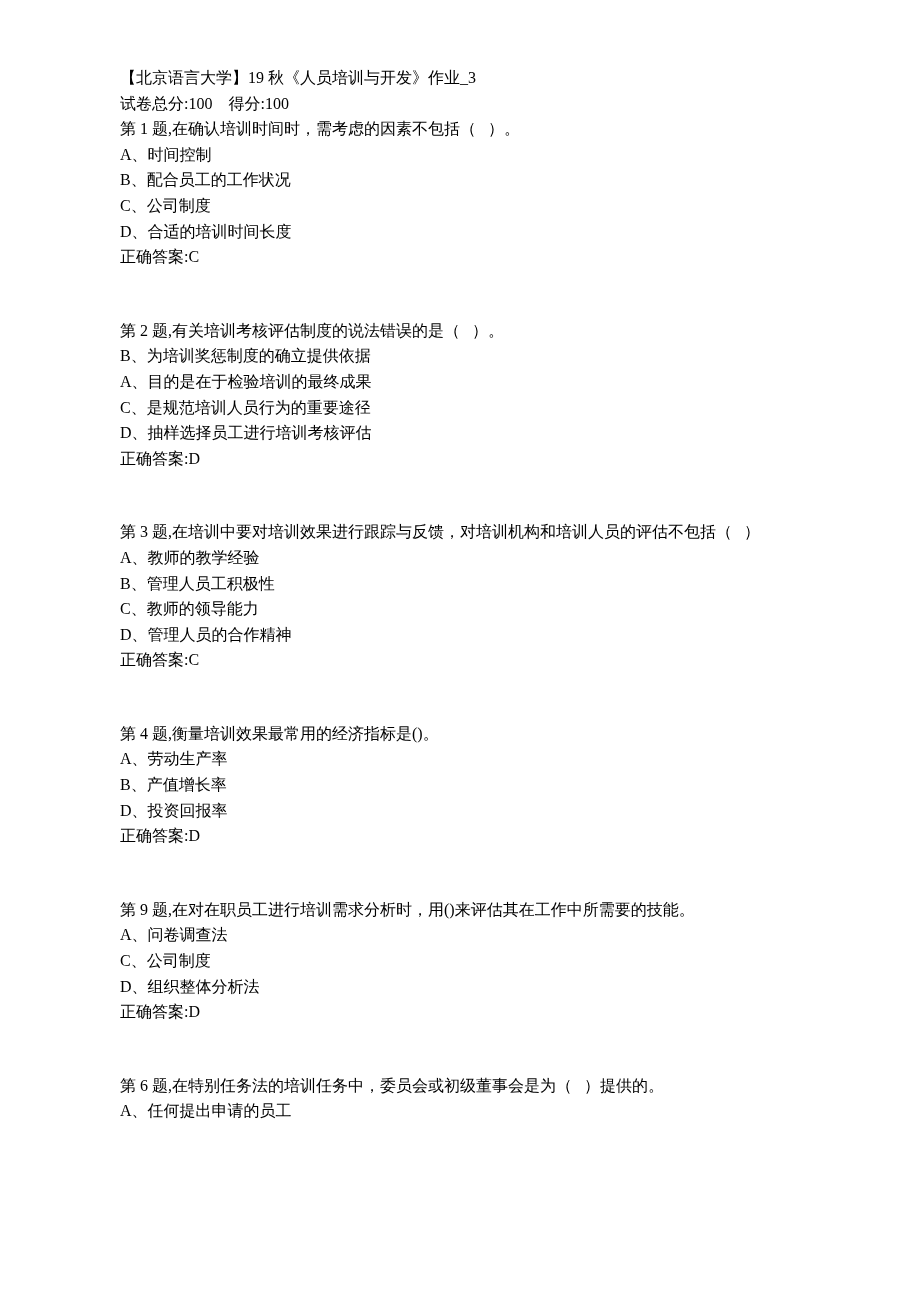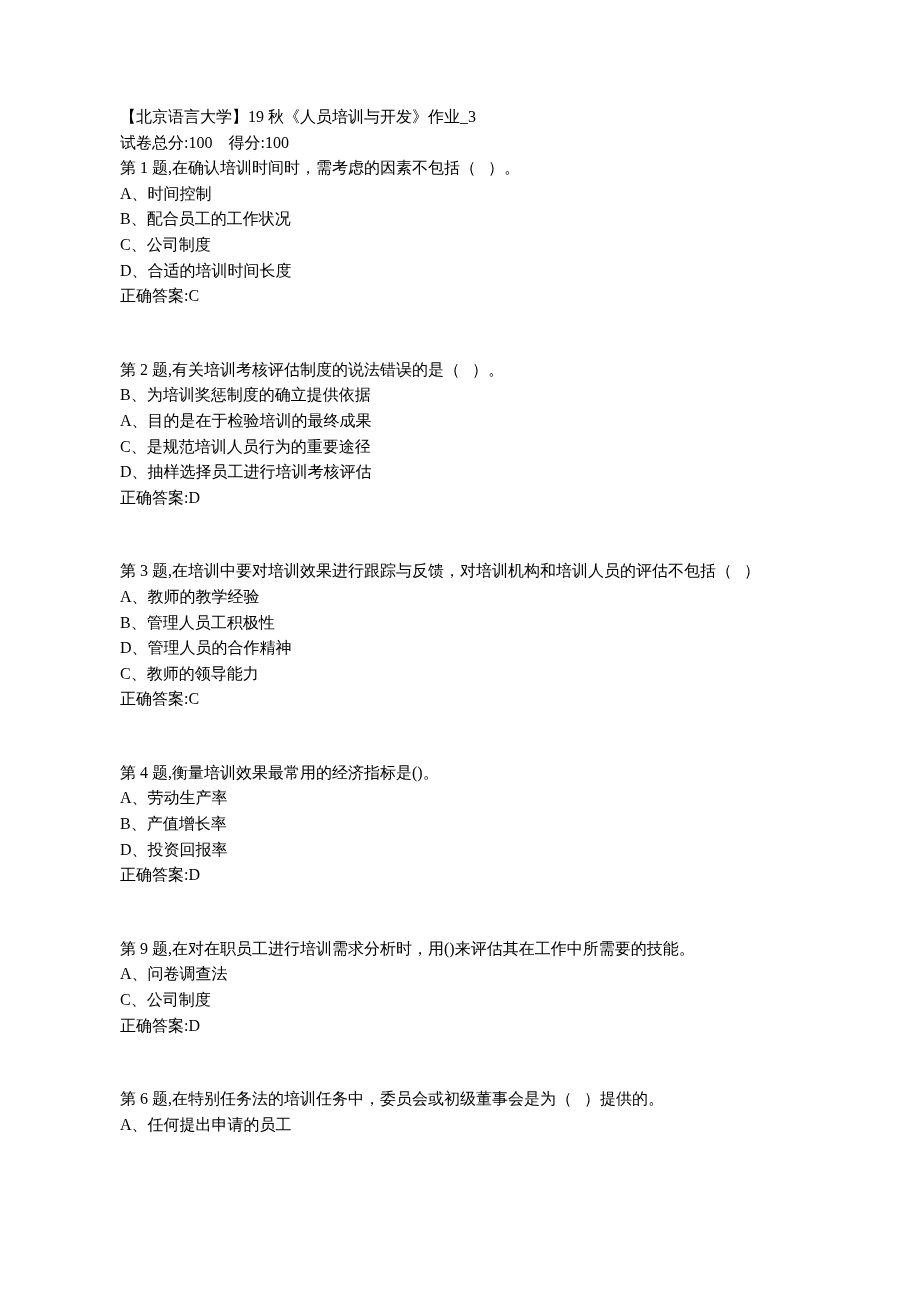--- a/index.html
+++ b/index.html
@@ -7,21 +7,21 @@
     padding: 0;
     background: #ffffff;
     font-family: "SimSun", "宋体", serif;
     font-size: 16px;
     color: #000000;
     line-height: 1.6;
   }
   .page {
     width: 920px;
     min-height: 1302px;
-    padding: 104px 120px 60px 120px;
+    padding: 65px 120px 60px 120px;
     box-sizing: border-box;
   }
   .line {
     white-space: pre-wrap;
   }
   .question-block {
     margin-bottom: 48px;
   }
 </style>
 </head>
@@ -51,41 +51,42 @@
     <div class="line">D、抽样选择员工进行培训考核评估</div>
     <div class="line">正确答案:D</div>
   </div>
 
   <div class="question-block"></div>
 
   <div>
     <div class="line">第 3 题,在培训中要对培训效果进行跟踪与反馈，对培训机构和培训人员的评估不包括（   ）</div>
     <div class="line">A、教师的教学经验</div>
     <div class="line">B、管理人员工积极性</div>
+    <div class="line">C、教师的领导能力</div>
     <div class="line">D、管理人员的合作精神</div>
-    <div class="line">C、教师的领导能力</div>
     <div class="line">正确答案:C</div>
   </div>
 
   <div class="question-block"></div>
 
   <div>
     <div class="line">第 4 题,衡量培训效果最常用的经济指标是()。</div>
     <div class="line">A、劳动生产率</div>
     <div class="line">B、产值增长率</div>
     <div class="line">D、投资回报率</div>
     <div class="line">正确答案:D</div>
   </div>
 
   <div class="question-block"></div>
 
   <div>
     <div class="line">第 9 题,在对在职员工进行培训需求分析时，用()来评估其在工作中所需要的技能。</div>
     <div class="line">A、问卷调查法</div>
     <div class="line">C、公司制度</div>
+    <div class="line">D、组织整体分析法</div>
     <div class="line">正确答案:D</div>
   </div>
 
   <div class="question-block"></div>
 
   <div>
     <div class="line">第 6 题,在特别任务法的培训任务中，委员会或初级董事会是为（   ）提供的。</div>
     <div class="line">A、任何提出申请的员工</div>
   </div>
 

